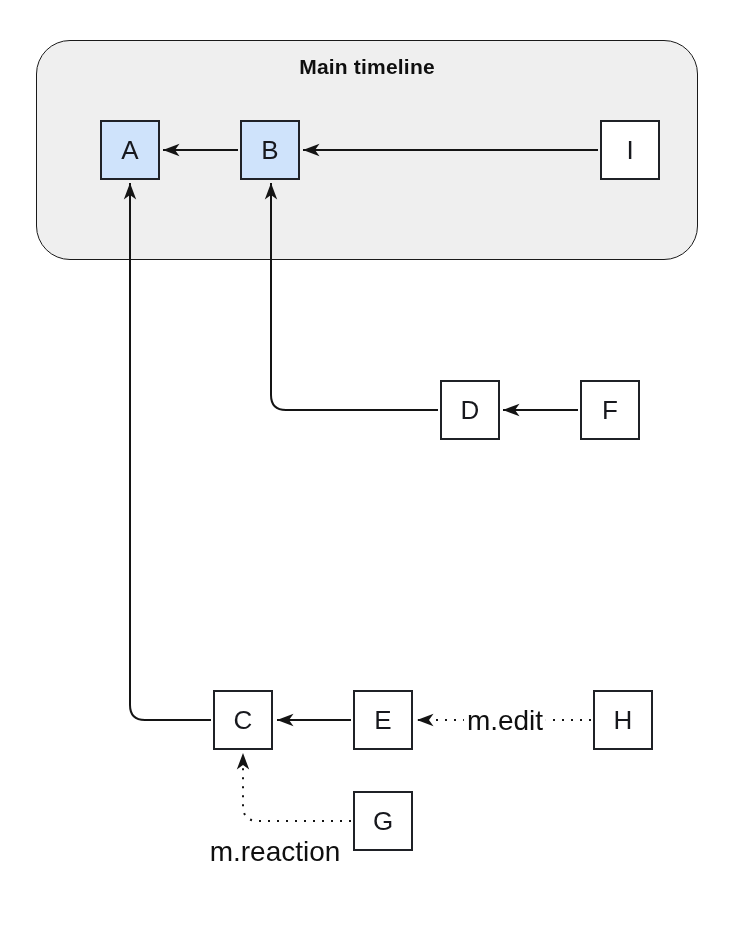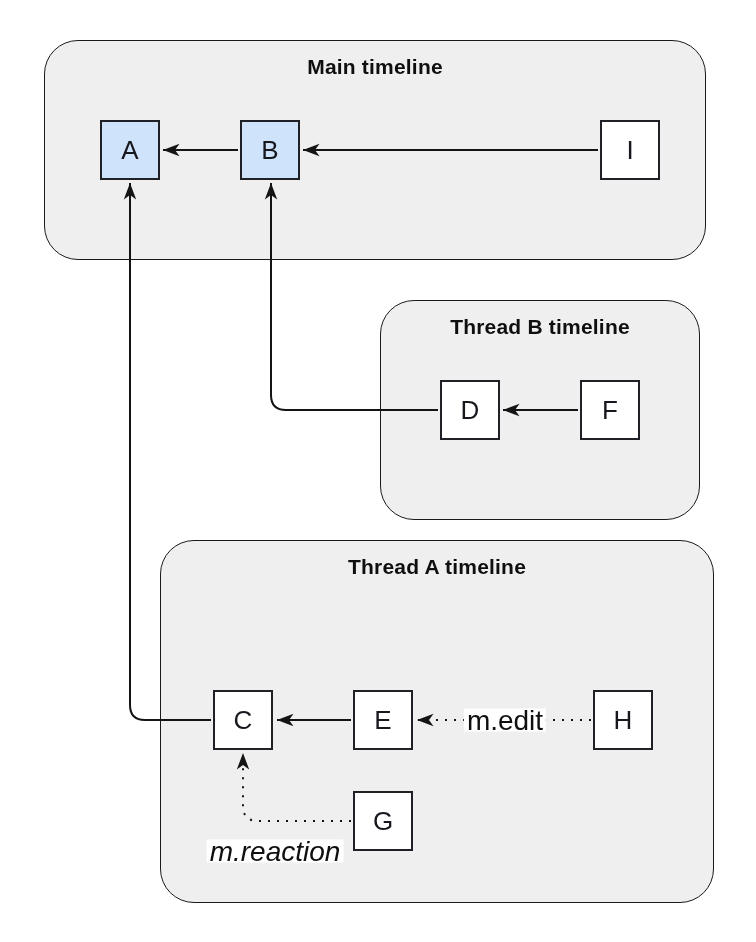--- a/index.html
+++ b/index.html
@@ -55,31 +55,25 @@
     line-height: 23px;
     padding: 0 3px;
     white-space: nowrap;
   }
 </style>
 </head>
 <body>
 
 <div id="screenshot">
 
-  <div class="group" style="left:44px; top:40px; width:662px; height:220px;">
+  <div class="group" style="left:36px; top:40px; width:662px; height:220px;">
     <div class="group-title">Main timeline</div>
   </div>
 
-  <div class="group" style="left:380px; top:300px; width:320px; height:220px;">
-    <div class="group-title">Thread B timeline</div>
-  </div>
 
-  <div class="group" style="left:160px; top:540px; width:554px; height:363px;">
-    <div class="group-title">Thread A timeline</div>
-  </div>
 
   <svg id="edges" viewBox="0 0 756 942" xmlns="http://www.w3.org/2000/svg">
     <defs>
       <marker id="arrowhead" viewBox="0 0 18 14" refX="17" refY="7" markerWidth="18" markerHeight="14" orient="auto" markerUnits="userSpaceOnUse">
         <path d="M17,7 L0.5,0.8 L5,7 L0.5,13.2 Z" fill="#141414"></path>
       </marker>
     </defs>
     <g fill="none" stroke="#141414" stroke-width="2">
       <path d="M238,150 H163" marker-end="url(#arrowhead)"></path>
       <path d="M598,150 H303" marker-end="url(#arrowhead)"></path>
@@ -96,15 +90,15 @@
   <div class="node highlight" style="left:240px; top:120px;">B</div>
   <div class="node" style="left:600px; top:120px;">I</div>
   <div class="node" style="left:440px; top:380px;">D</div>
   <div class="node" style="left:580px; top:380px;">F</div>
   <div class="node" style="left:213px; top:690px;">C</div>
   <div class="node" style="left:353px; top:690px;">E</div>
   <div class="node" style="left:593px; top:690px;">H</div>
   <div class="node" style="left:353px; top:791px;">G</div>
 
   <div class="edge-label" style="left:505px; top:720px;">m.edit</div>
-  <div class="edge-label" style="left:275px; top:851px;font-style:italic;">m.reaction</div>
+  <div class="edge-label" style="left:275px; top:851px;">m.reaction</div>
 
 </div>
 
 </body></html>

